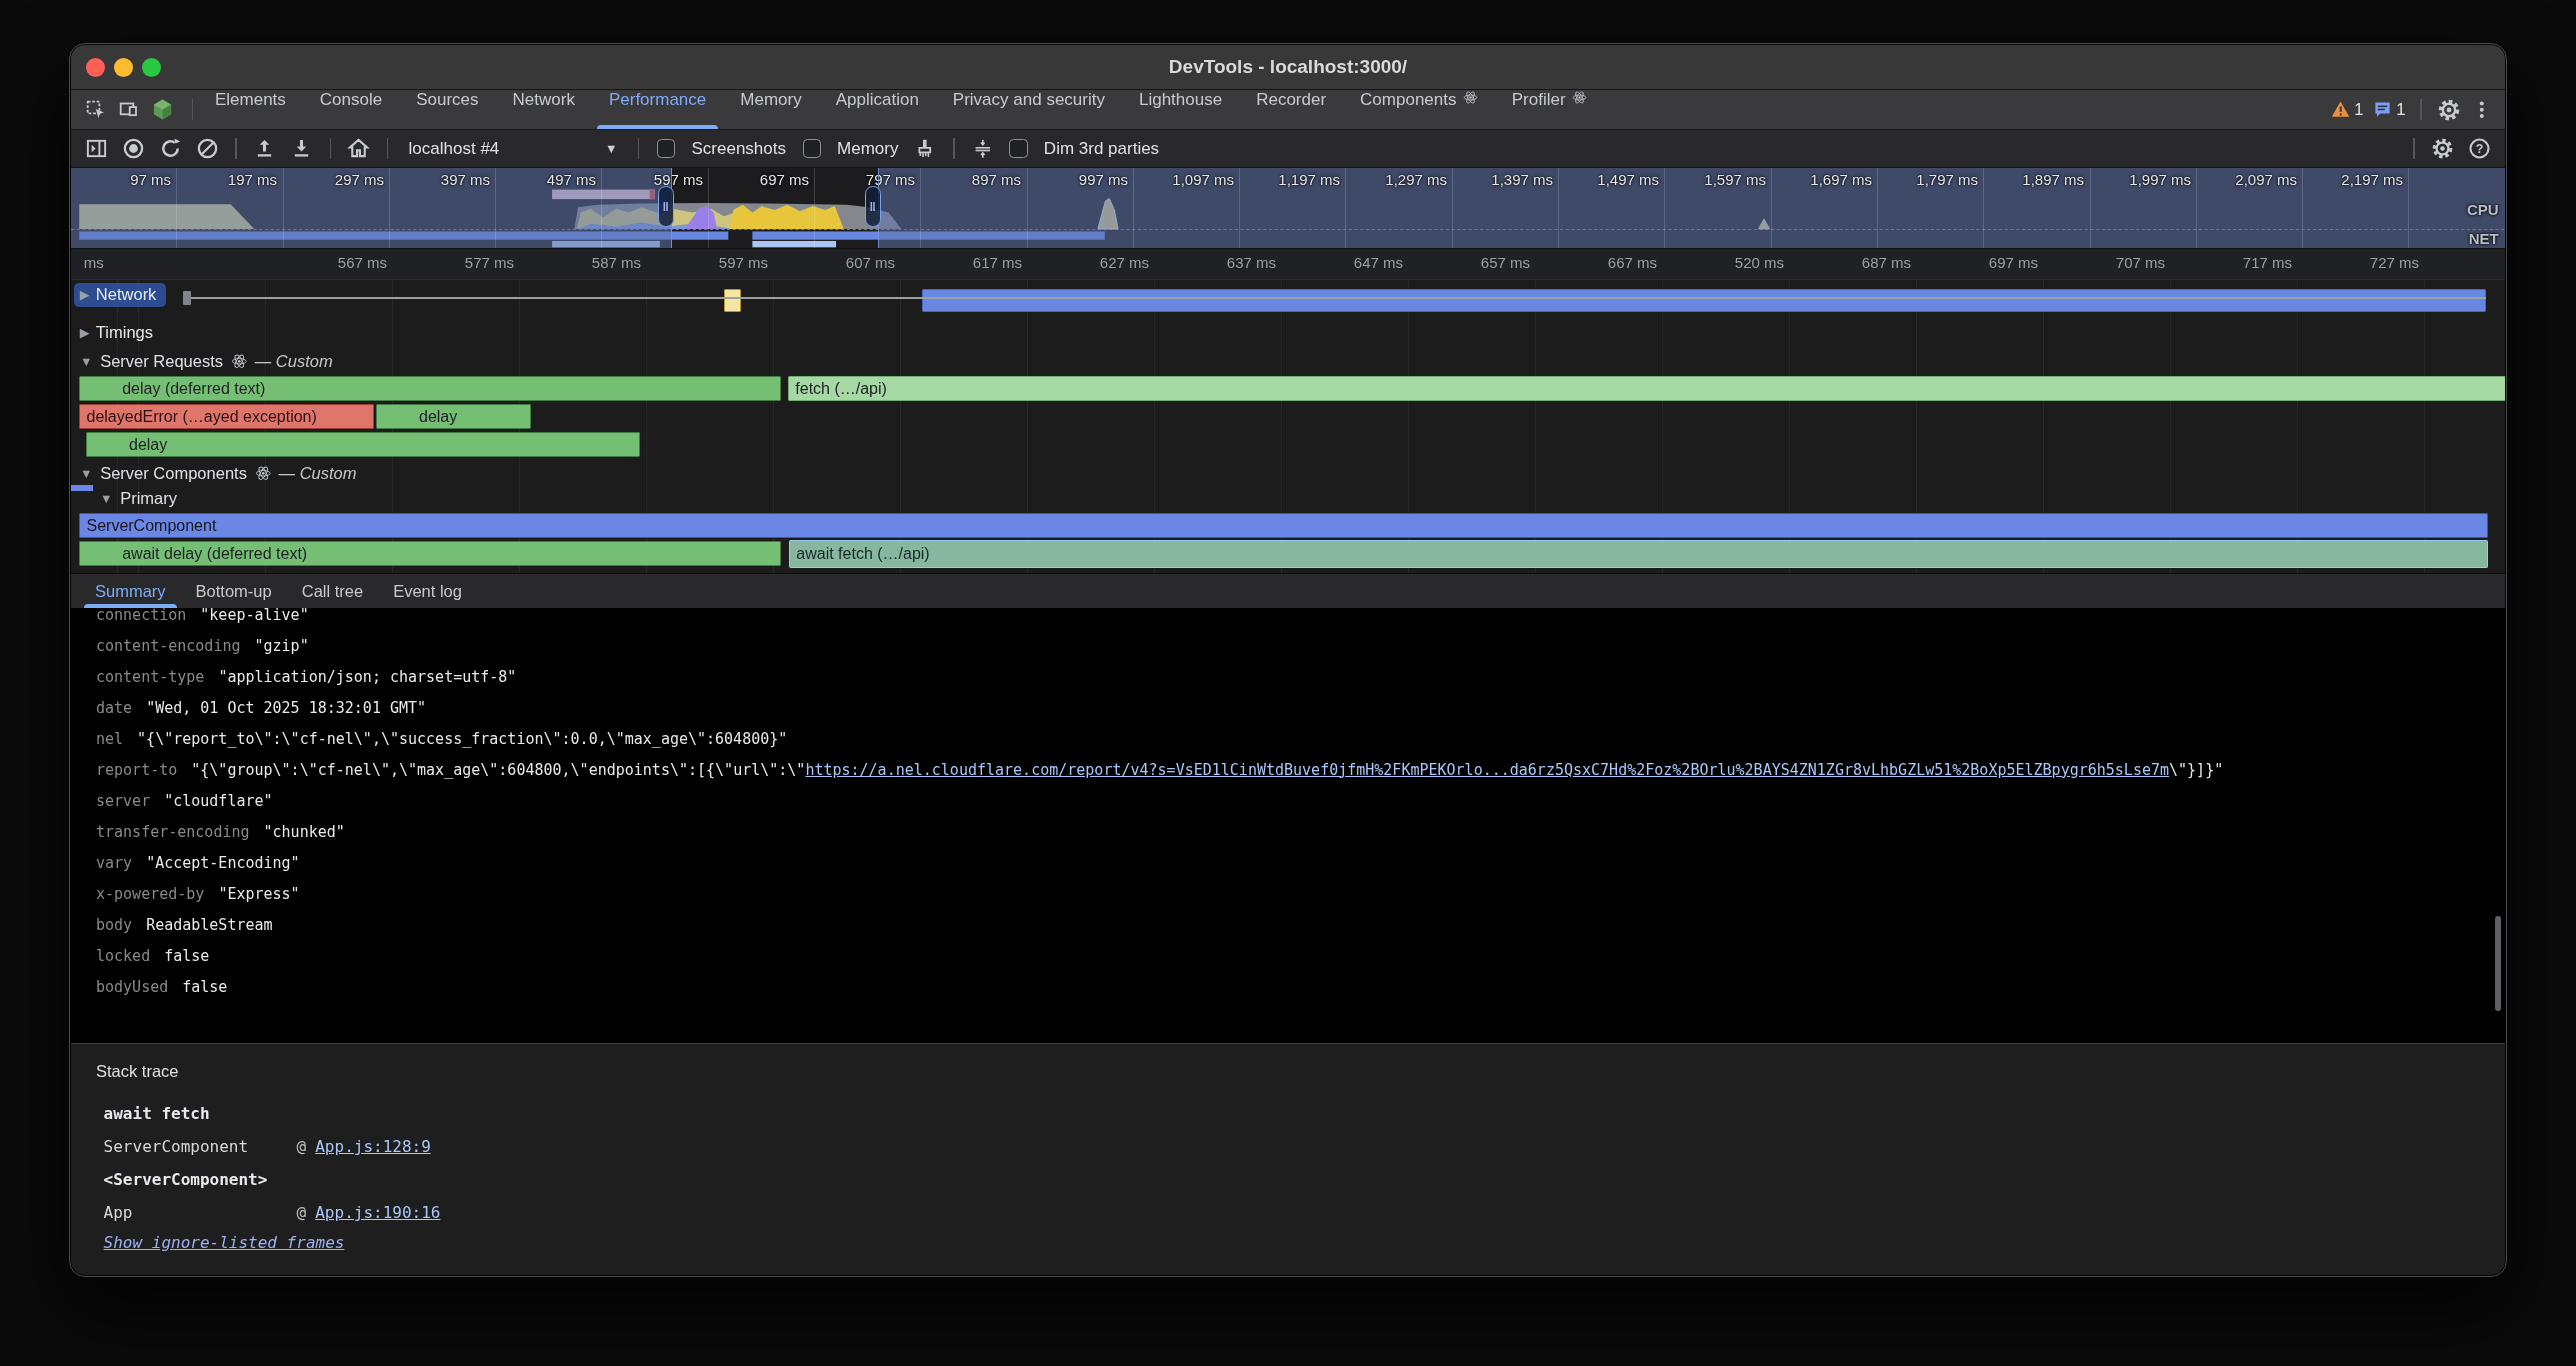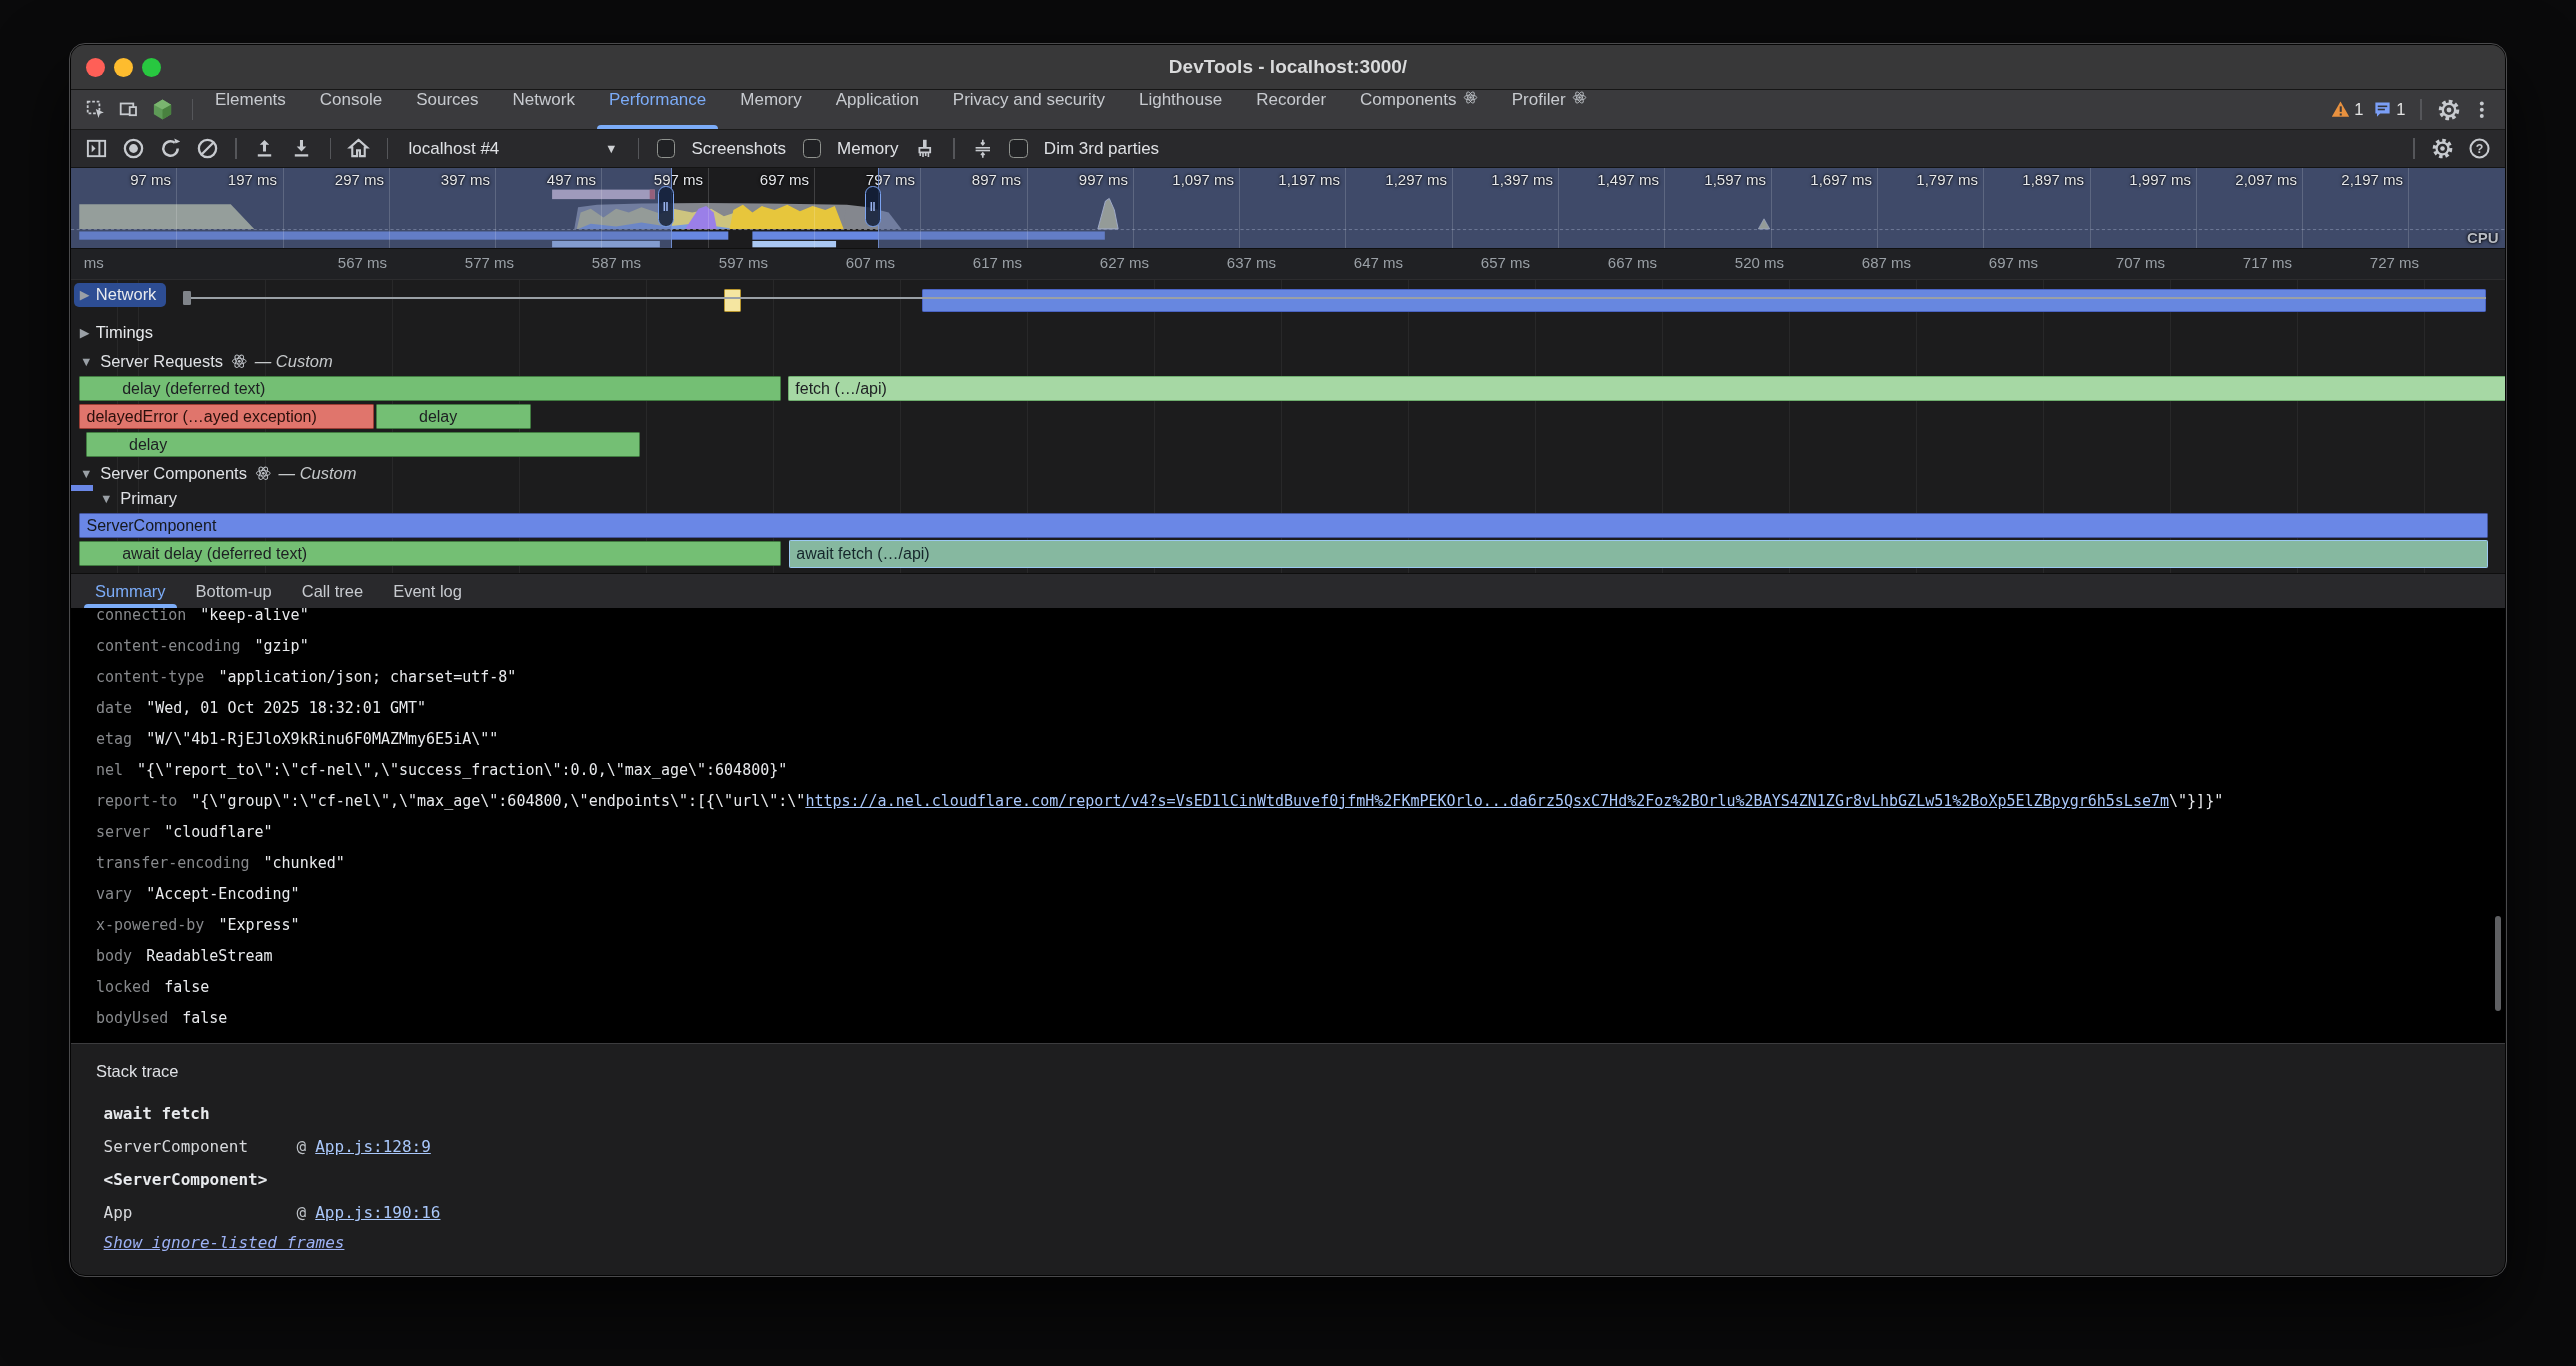--- a/index.html
+++ b/index.html
@@ -41,21 +41,21 @@
   .overview{position:relative;height:80px;background:#1c1c1e;overflow:hidden;border-bottom:0.6px solid #101010;}
   .ov-label{position:absolute;top:2.5px;width:95px;text-align:right;color:#e6e8ec;font-size:15px;
             font-weight:500;text-shadow:0 0 3.8px #000,0 0 1.3px #000;z-index:6;}
   .ov-grid{position:absolute;top:0;bottom:0;width:0.6px;background:rgba(255,255,255,.16);z-index:5;}
   .ov-dim{position:absolute;top:0;bottom:0;background:rgba(96,117,175,.52);z-index:4;}
   .ov-handle{position:absolute;top:18px;width:14px;height:39px;border:1.9px solid #7ba3f0;border-radius:7.6px;
              background:rgba(18,30,58,.85);z-index:7;display:flex;align-items:center;justify-content:center;
              color:#9ab4f0;font-size:12.7px;font-weight:700;letter-spacing:0.6px;}
   .ov-handleline{position:absolute;top:0;bottom:0;width:1.3px;background:rgba(120,150,220,.85);z-index:6;}
   .cpu-net-tag{position:absolute;right:6.3px;color:#b9bdc4;font-weight:700;font-size:15px;z-index:8;
-               text-shadow:0 0 3.8px #000,0 0 1.9px #000;margin-top:28px;}
+               text-shadow:0 0 3.8px #000,0 0 1.9px #000;}
   
   .ruler{position:relative;height:30px;background:#202124;border-bottom:0.6px solid #2c2c2e;overflow:hidden;}
   .ruler .rl{position:absolute;top:5px;width:114px;text-align:right;color:#9aa0a6;font-size:15px;}
   .ruler .rl.first{text-align:left;width:38px;}
   
   .tracks{position:relative;height:293px;background:#1c1c1d;overflow:hidden;
       background-image:repeating-linear-gradient(to right,rgba(255,255,255,.05) 0 0.6px,transparent 0.6px 127px);
       background-position:67px 0;}
   .trackrow{position:absolute;left:0;right:0;}
   .tr-label{display:inline-flex;align-items:center;gap:6.3px;font-size:16.5px;color:#e8eaed;padding:2.5px 10px 2.5px 6.3px;}
@@ -545,24 +545,20 @@
           </div>
           <div class="drow">
             <span class="dkey">content-type</span>
             <span class="dval">"application/json; charset=utf-8"</span>
           </div>
           <div class="drow">
             <span class="dkey">date</span>
             <span class="dval">"Wed, 01 Oct 2025 18:32:01 GMT"</span>
           </div>
           <div class="drow">
-            <span class="dkey">etag</span>
-            <span class="dval">"W/\"4b1-RjEJloX9kRinu6F0MAZMmy6E5iA\""</span>
-          </div>
-          <div class="drow">
             <span class="dkey">nel</span>
             <span class="dval">"{\"report_to\":\"cf-nel\",\"success_fraction\":0.0,\"max_age\":604800}"</span>
           </div>
           <div class="drow">
             <span class="dkey">report-to</span>
             <span class="dval">"{\"group\":\"cf-nel\",\"max_age\":604800,\"endpoints\":[{\"url\":\"</span>
             <a class="dlink">https://a.nel.cloudflare.com/report/v4?s=VsED1lCinWtdBuvef0jfmH%2FKmPEKOrlo...da6rz5QsxC7Hd%2Foz%2BOrlu%2BAYS4ZN1ZGr8vLhbGZLw51%2BoXp5ElZBpygr6h5sLse7m</a>
             <span class="dval">\"}]}"</span>
           </div>
           <div class="drow">

